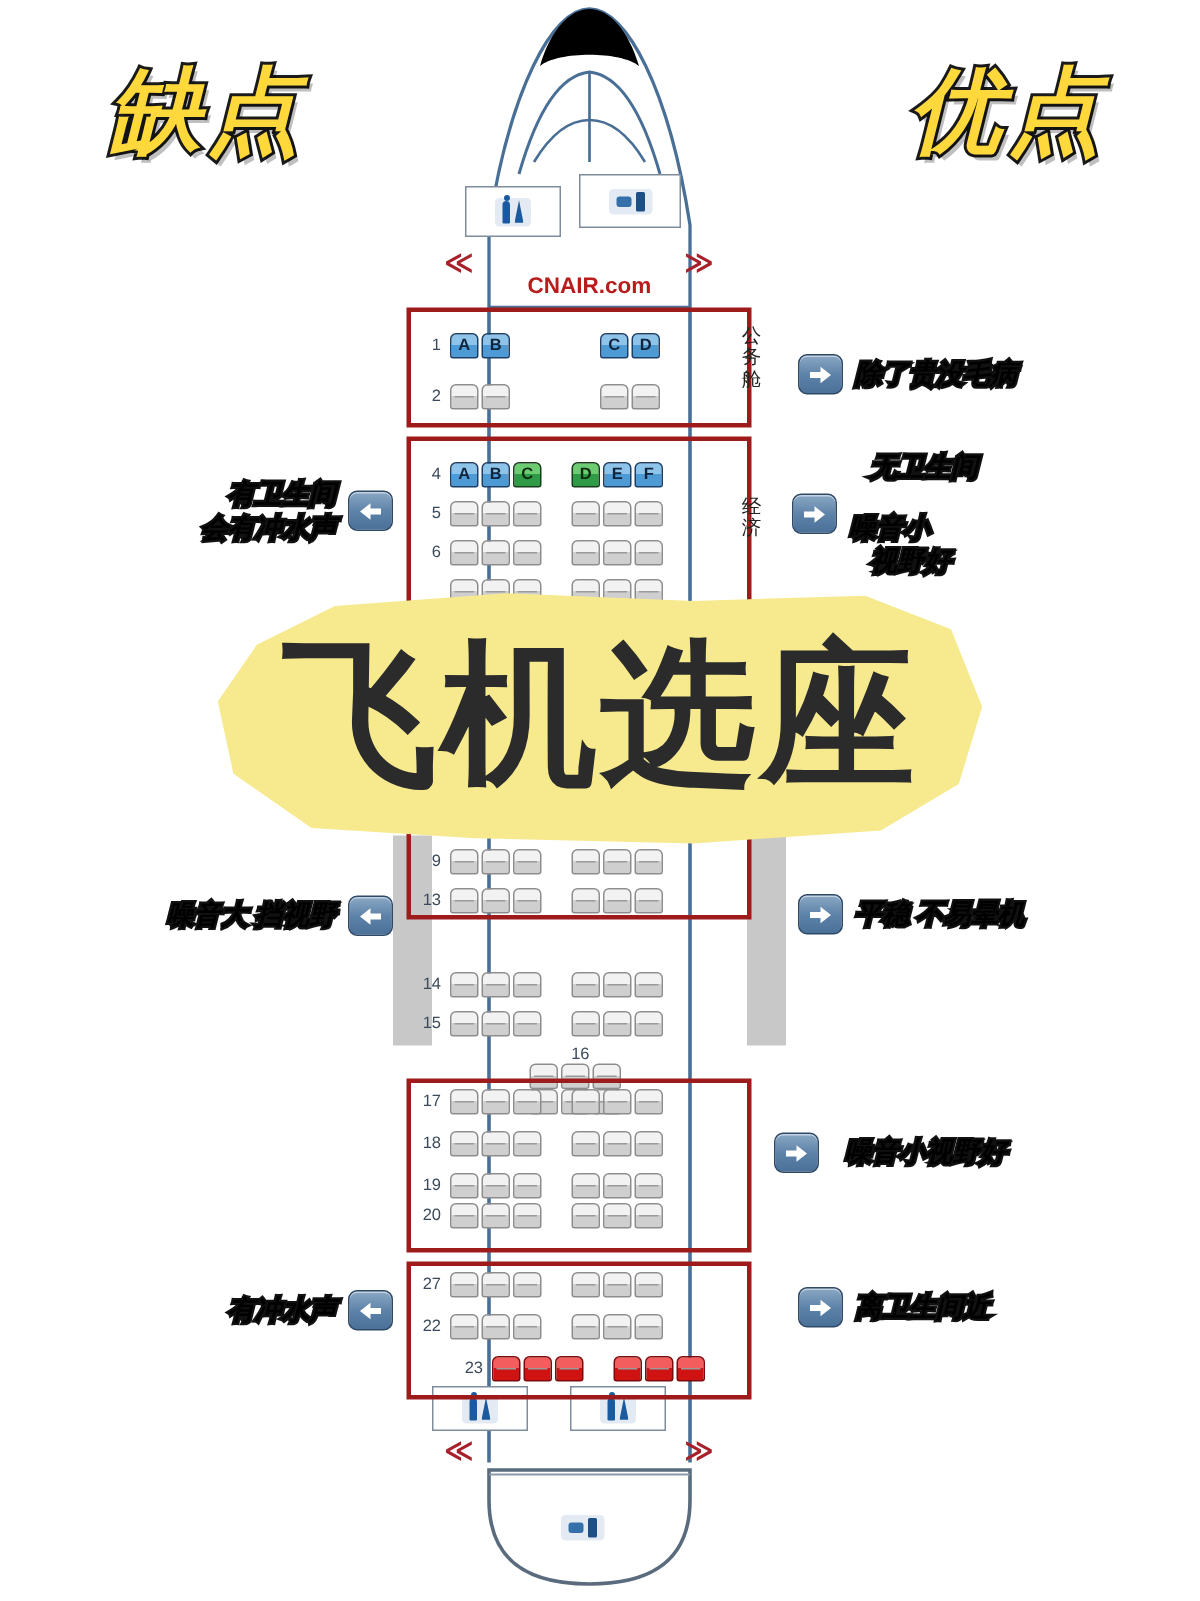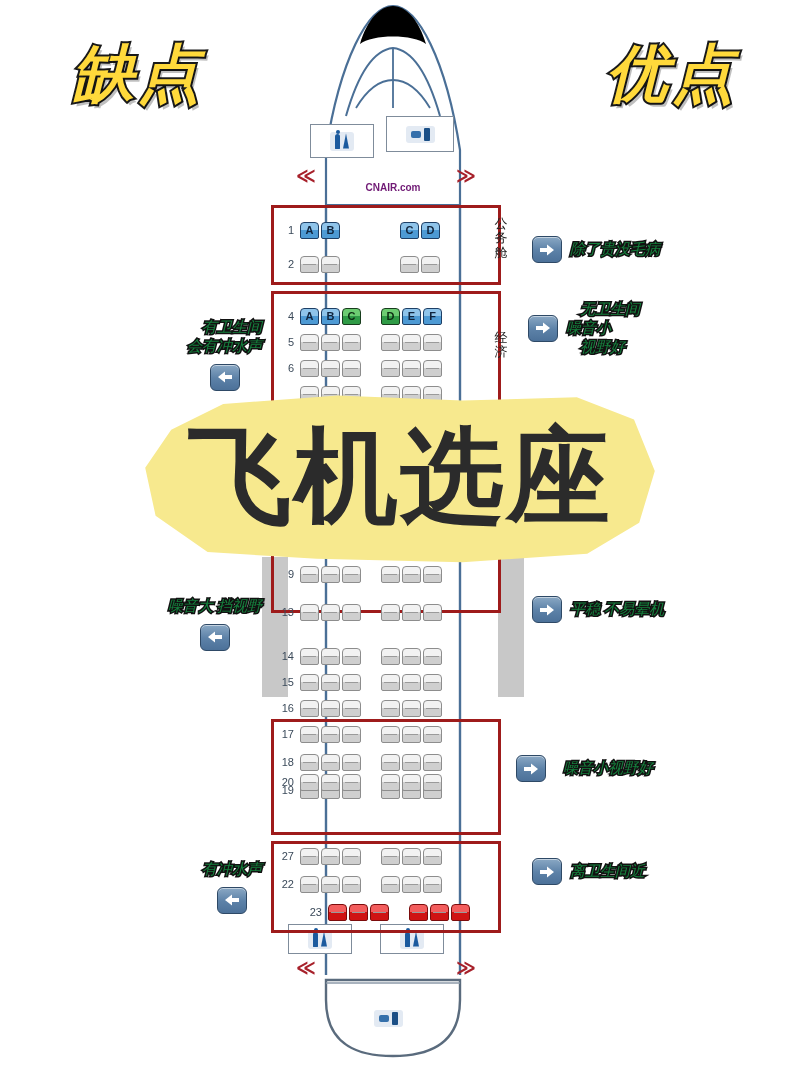--- a/index.html
+++ b/index.html
@@ -42,23 +42,23 @@
     width: 250px;
     height: 1060px;
   }
   #fuselage-svg { position: absolute; left: 0; top: 0; }
 
   #cnair-logo {
     position: absolute;
     left: 0; top: 182px;
     width: 250px;
     text-align: center;
-    font-size: 10px;
+    font-size: 15px;
     font-weight: bold;
-    color: #701a75;
+    color: #b91c1c;
     letter-spacing: 0px;
   }
 
   
   .svc-box {
     position: absolute;
     border: 1.4px solid #7f8c9b;
     background: #ffffff;
     display: flex;
     align-items: center;
@@ -191,26 +191,26 @@
   }
 
   
   .callout {
     position: absolute;
     display: flex;
     align-items: center;
     gap: 8px;
     white-space: nowrap;
   }
-  .callout.left  { flex-direction: column; justify-content: flex-end; }
+  .callout.left  { flex-direction: row; justify-content: flex-end; }
   .ann-text {
-    font-size: 15px;
-    font-weight: normal;
+    font-size: 18px;
+    font-weight: bold;
     font-style: italic;
-    color: #15803d;
+    color: #000000;
     -webkit-text-stroke: 3px #111111;
     paint-order: stroke fill;
     line-height: 1.25;
   }
   .ann-text.multi { text-align: left; }
   .ann-text.right-al { text-align: right; }
   .arrow-btn {
     width: 28px; height: 25px;
     border-radius: 6px;
     background: linear-gradient(#8aa8c4 0%, #5d82a8 52%, #4c7199 100%);
@@ -456,21 +456,21 @@
             <span class="seat"></span>
             <span class="seat"></span>
           </span>
         <span class="aisle"></span>
         <span class="seatgroup">
             <span class="seat"></span>
             <span class="seat"></span>
             <span class="seat"></span>
           </span>
       </div>
-      <div class="row" style="top:396px;">
+      <div class="row" style="top:384px;">
         <span class="rownum">13</span>
         <span class="seatgroup">
             <span class="seat"></span>
             <span class="seat"></span>
             <span class="seat"></span>
           </span>
         <span class="aisle"></span>
         <span class="seatgroup">
             <span class="seat"></span>
             <span class="seat"></span>
@@ -498,21 +498,21 @@
             <span class="seat"></span>
             <span class="seat"></span>
           </span>
         <span class="aisle"></span>
         <span class="seatgroup">
             <span class="seat"></span>
             <span class="seat"></span>
             <span class="seat"></span>
           </span>
       </div>
-      <div class="row" style="top:492px;">
+      <div class="row" style="top:492px;flex-direction:column;">
         <span class="rownum">16</span>
         <span class="seatgroup">
             <span class="seat"></span>
             <span class="seat"></span>
             <span class="seat"></span>
           </span>
         <span class="aisle"></span>
         <span class="seatgroup">
             <span class="seat"></span>
             <span class="seat"></span>
@@ -556,21 +556,21 @@
             <span class="seat"></span>
             <span class="seat"></span>
           </span>
         <span class="aisle"></span>
         <span class="seatgroup">
             <span class="seat"></span>
             <span class="seat"></span>
             <span class="seat"></span>
           </span>
       </div>
-      <div class="row" style="top:566px;">
+      <div class="row" style="top:594px;">
         <span class="rownum">20</span>
         <span class="seatgroup">
             <span class="seat"></span>
             <span class="seat"></span>
             <span class="seat"></span>
           </span>
         <span class="aisle"></span>
         <span class="seatgroup">
             <span class="seat"></span>
             <span class="seat"></span>
@@ -635,21 +635,21 @@
   </div>
 
   <div class="callout" style="left:528px; top:300px;">
     <span class="arrow-btn">
       <svg width="16" height="14" viewBox="0 0 16 14">
           <path d="M1 5 h7 V1.5 L15 7 l-7 5.5 V9 H1 Z" fill="#ffffff"></path>
         </svg>
     </span>
     <span class="ann-text multi">
       <span style="display:block; margin-left:14px;">无卫生间</span>
-      <span style="display:block;">噪音小</span>
+      <span style="display:block;margin-top:18px;">噪音小</span>
       <span style="display:block; margin-left:14px;">视野好</span>
     </span>
   </div>
 
   <div class="callout" style="left:532px; top:596px;">
     <span class="arrow-btn">
       <svg width="16" height="14" viewBox="0 0 16 14">
           <path d="M1 5 h7 V1.5 L15 7 l-7 5.5 V9 H1 Z" fill="#ffffff"></path>
         </svg>
     </span>

